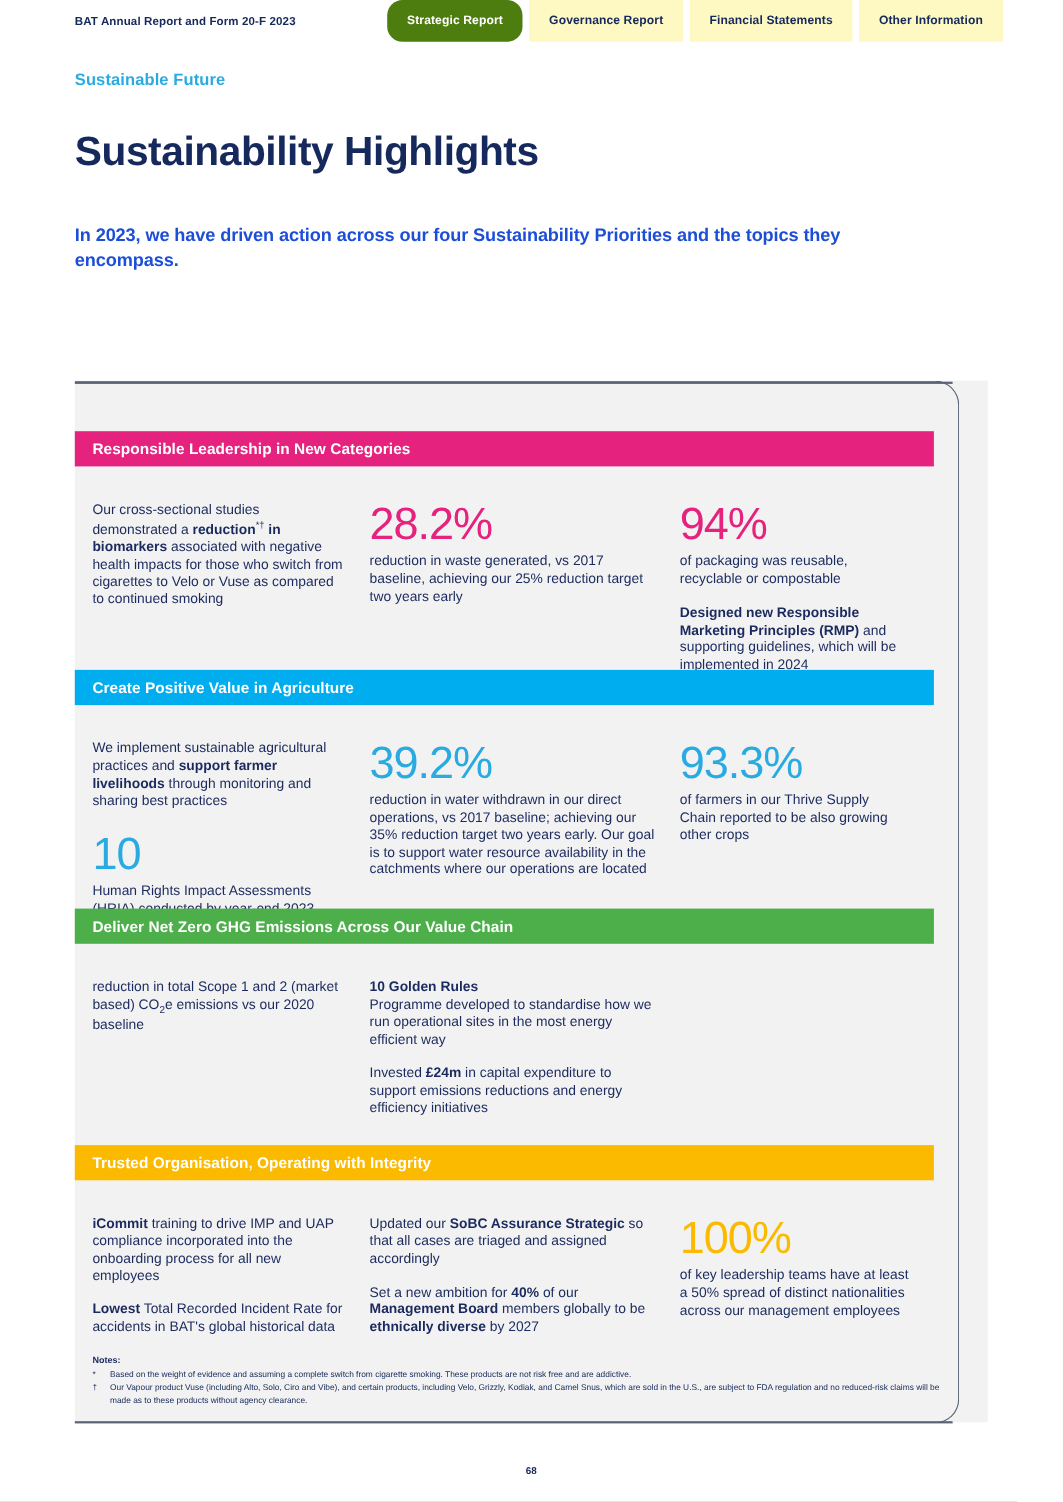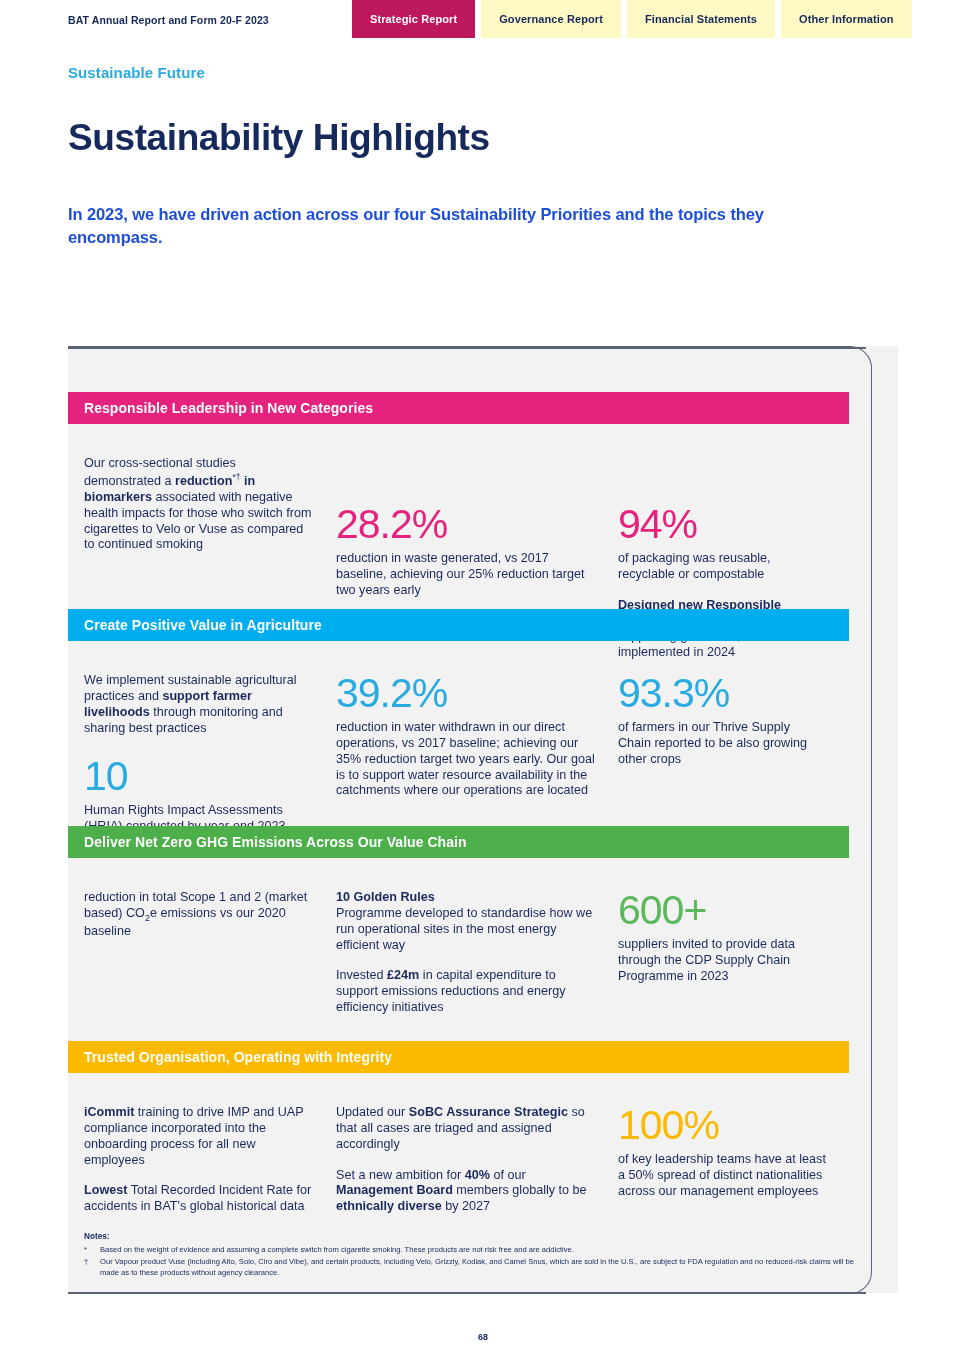--- a/index.html
+++ b/index.html
@@ -23,21 +23,21 @@
     display: flex; align-items: center;
     font-size: 10.5px; font-weight: bold; letter-spacing: .1px;
     color: #16295c; white-space: nowrap;
   }
   .tabs { position: absolute; left: 352px; top: 0; display: flex; gap: 6px; }
   .tab {
     height: 38px; display: flex; align-items: center; justify-content: center;
     padding: 0 18px; font-size: 11px; font-weight: bold; letter-spacing: .1px;
     background: #fef9c3; color: #16295c; white-space: nowrap;
   }
-  .tab.active { background: #be185d; color: #ffffff; }
+  .tab.active { background: #4d7c0f; color: #ffffff; border-radius: 14px; }
 
   
   .eyebrow {
     position: absolute; left: 68px; top: 64px;
     font-size: 15px; font-weight: bold; color: #29abe2; letter-spacing: .1px;
   }
   .page-title {
     position: absolute; left: 68px; top: 92px;
     font-size: 37px; font-weight: bold; color: #16295c; letter-spacing: -.4px;
   }
@@ -93,21 +93,21 @@
   .body-txt {
     font-size: 12.6px; line-height: 1.26; color: #1b2a5e;
   }
   .body-txt b { font-weight: bold; }
   .gap { height: 15px; }
   sup { font-size: 8.5px; vertical-align: super; }
   .sub2 { font-size: 9px; vertical-align: sub; }
 
   
   .pink-bg { background: #e5227e; }
-  .pink-fg { color: #e5227e; margin-top: 48px; }
+  .pink-fg { color: #e5227e; }
   .cyan-bg { background: #00aeef; }
   .cyan-fg { color: #29abe2; }
   .green-bg { background: #4caf4a; }
   .green-fg { color: #5cb85c; }
   .yellow-bg { background: #fbba00; }
   .yellow-fg { color: #fbba00; }
 
   
   .notes { position: absolute; left: 84px; top: 1232px; width: 770px; }
   .notes-title { font-size: 8.2px; font-weight: bold; color: #16295c; margin-bottom: 4px; }
@@ -187,24 +187,20 @@
     <div class="sec-body">
       <div class="col col-a">
         <div class="body-txt"><span>reduction in total Scope 1 and 2 (market based) CO</span><span class="sub2">2</span><span>e emissions vs our 2020 baseline</span></div>
       </div>
       <div class="col col-b">
         <div class="body-txt"><b>10 Golden Rules</b></div>
         <div class="body-txt">Programme developed to standardise how we run operational sites in the most energy efficient way</div>
         <div class="gap"></div>
         <div class="body-txt"><span>Invested </span><b>£24m</b><span> in capital expenditure to support emissions reductions and energy efficiency initiatives</span></div>
       </div>
-      <div class="col col-c">
-        <div class="big green-fg">600+</div>
-        <div class="body-txt">suppliers invited to provide data through the CDP Supply Chain Programme in 2023</div>
-      </div>
     </div>
   </div>
 
   <div class="section" style="top:1041px;">
     <div class="sec-head yellow-bg">Trusted Organisation, Operating with Integrity</div>
     <div class="sec-body">
       <div class="col col-a">
         <div class="body-txt"><b>iCommit</b><span> training to drive IMP and UAP compliance incorporated into the onboarding process for all new employees</span></div>
         <div class="gap"></div>
         <div class="body-txt"><b>Lowest</b><span> Total Recorded Incident Rate for accidents in BAT's global historical data</span></div>

